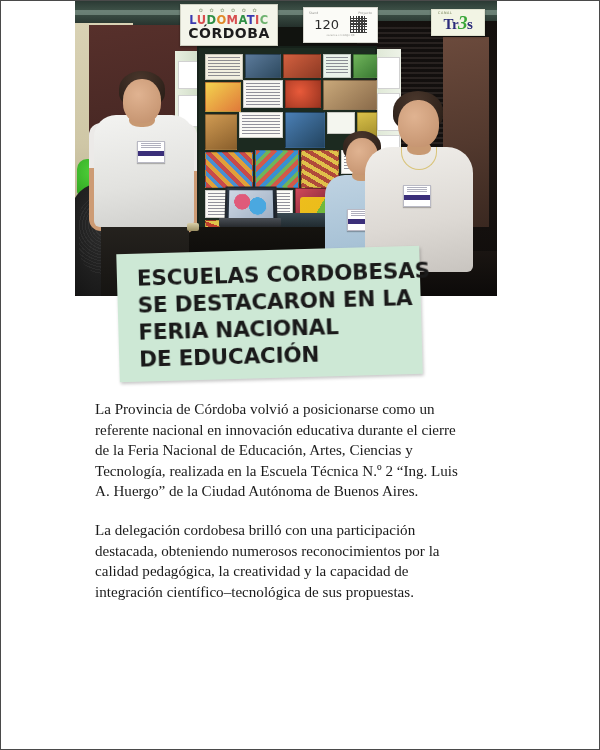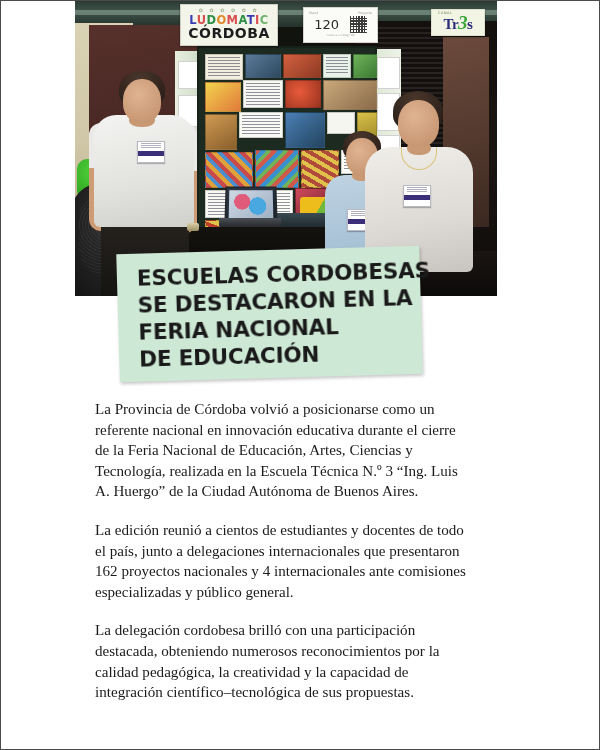--- a/index.html
+++ b/index.html
@@ -510,18 +510,17 @@
   <div class="banner">
     <div class="banner-inner">
       <div>ESCUELAS CORDOBESAS</div>
       <div>SE DESTACARON EN LA</div>
       <div>FERIA NACIONAL</div>
       <div>DE EDUCACIÓN</div>
     </div>
   </div>
 
   <div class="article">
-    <p>La Provincia de Córdoba volvió a posicionarse como un referente nacional en innovación educativa durante el cierre de la Feria Nacional de Educación, Artes, Ciencias y Tecnología, realizada en la Escuela Técnica N.º 3 “Ing. Luis A. Huergo” de la Ciudad Autónoma de Buenos Aires.</p>
-    <p>La edición reunió a cientos de estudiantes y docentes de todo el país, junto a delegaciones internacionales que presentaron 162 proyectos nacionales y 4 internacionales ante comisiones especializadas y público general.</p>
+    <p>La Provincia de Córdoba volvió a posicionarse como un referente nacional en innovación educativa durante el cierre de la Feria Nacional de Educación, Artes, Ciencias y Tecnología, realizada en la Escuela Técnica N.º 2 “Ing. Luis A. Huergo” de la Ciudad Autónoma de Buenos Aires.</p>
     <p>La delegación cordobesa brilló con una participación destacada, obteniendo numerosos reconocimientos por la calidad pedagógica, la creatividad y la capacidad de integración científico–tecnológica de sus propuestas.</p>
   </div>
 
 </div>
 
 </body></html>

